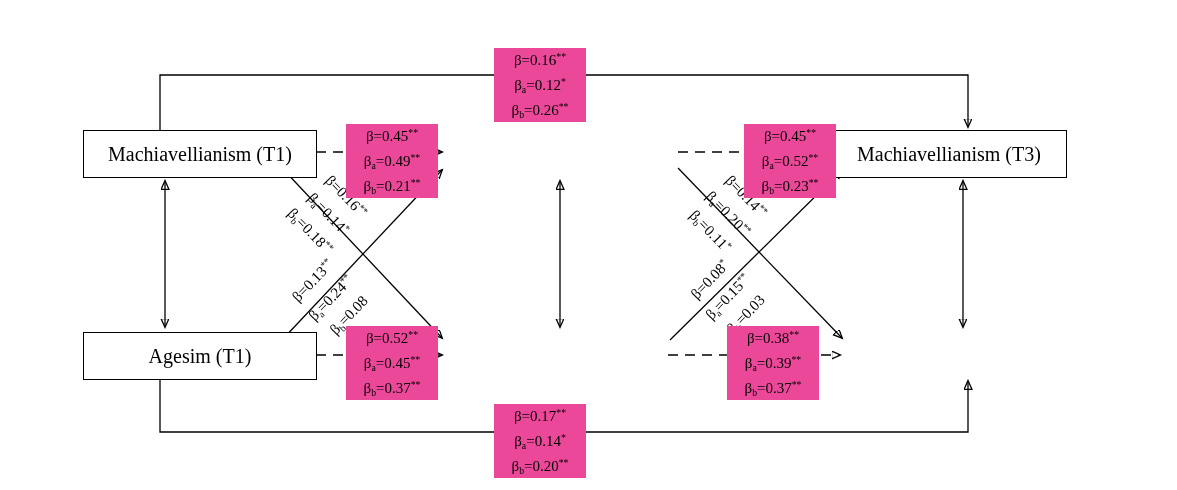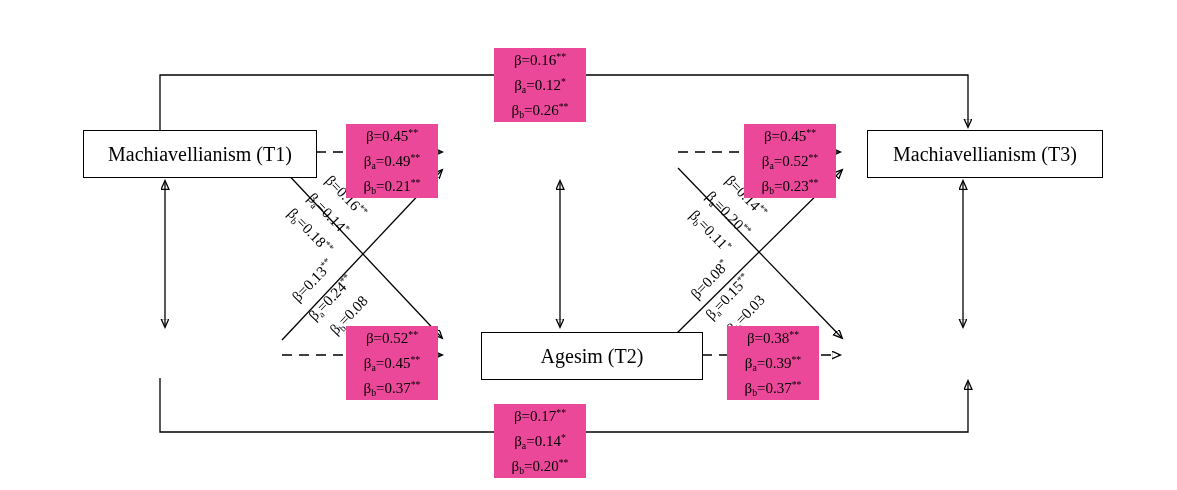--- a/index.html
+++ b/index.html
@@ -48,22 +48,22 @@
     <line x1="282" y1="340" x2="442" y2="170" marker-end="url(#ah)"></line>
     <line x1="678" y1="168" x2="842" y2="338" marker-end="url(#ah)"></line>
     <line x1="670" y1="340" x2="842" y2="170" marker-end="url(#ah)"></line>
 
     <line x1="165" y1="181" x2="165" y2="327" marker-start="url(#ah)" marker-end="url(#ah)"></line>
     <line x1="560" y1="181" x2="560" y2="327" marker-start="url(#ah)" marker-end="url(#ah)"></line>
     <line x1="963" y1="181" x2="963" y2="327" marker-start="url(#ah)" marker-end="url(#ah)"></line>
   </svg>
 
   <div class="node" style="left:48px;top:130px;width:232px;height:46px">Machiavellianism (T1)</div>
-  <div class="node" style="left:832px;top:130px;width:234px;height:46px">Machiavellianism (T3)</div>
-  <div class="node" style="left:446px;top:332px;width:220px;height:46px">Agesim (T2)</div>
+  <div class="node" style="left:796px;top:130px;width:234px;height:46px">Machiavellianism (T3)</div>
+  <div class="node" style="left:48px;top:332px;width:232px;height:46px">Agesim (T1)</div>
 
   <div class="coef bg" style="left:494px;top:48px;width:92px">
     <div><span>β</span><sub></sub><span>=0.16</span><sup>**</sup></div>
     <div><span>β</span><sub>a</sub><span>=0.12</span><sup>*</sup></div>
     <div><span>β</span><sub>b</sub><span>=0.26</span><sup>**</sup></div>
   </div>
 
   <div class="coef bg" style="left:346px;top:124px;width:92px">
     <div><span>β</span><sub></sub><span>=0.45</span><sup>**</sup></div>
     <div><span>β</span><sub>a</sub><span>=0.49</span><sup>**</sup></div>

